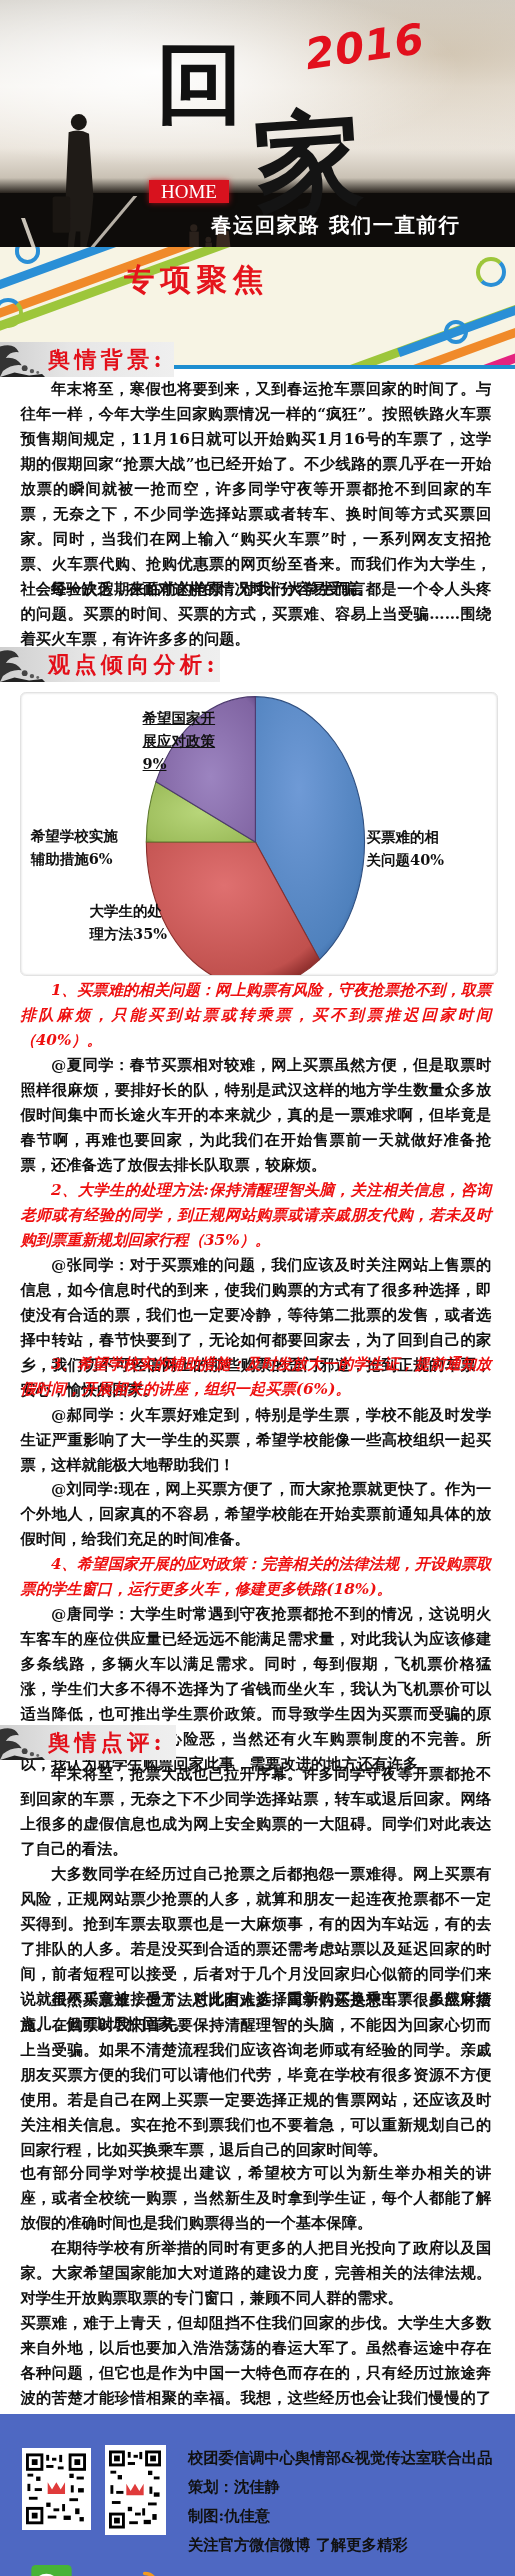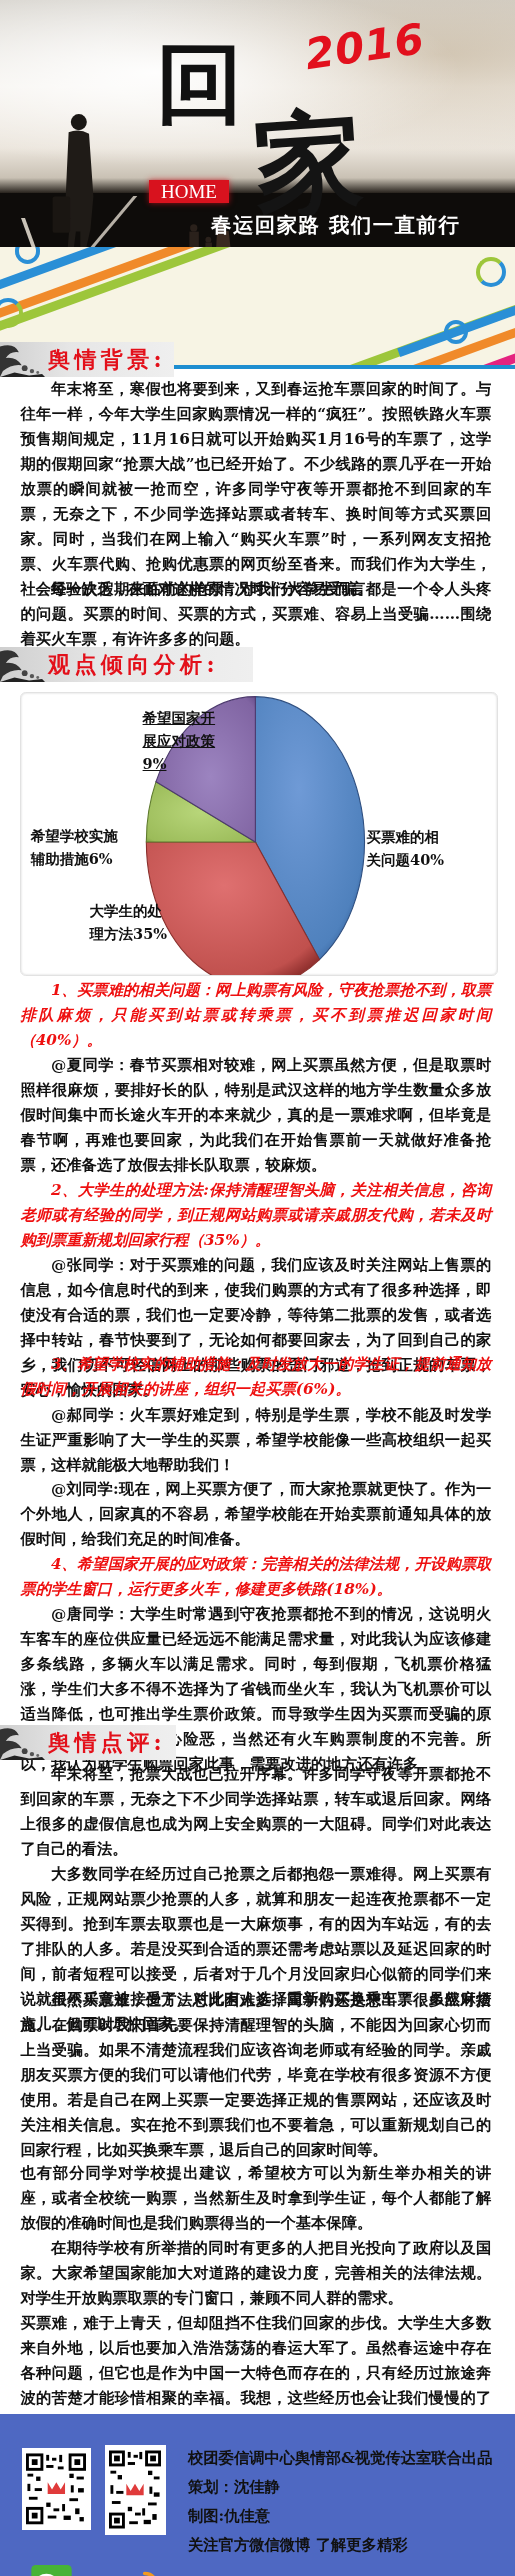--- a/index.html
+++ b/index.html
@@ -99,37 +99,38 @@
   <div class="band" style="left:-58px; top:40px; background:#9dc63b;"></div>
   <div class="band" style="left:-73px; top:3.6px; background:#2a8fd6;"></div>
   <div class="band" style="left:305px; top:87px; background:#9dc63b; width:262px;"></div>
   <div class="band" style="left:327px; top:102px; background:#f08a2a; width:262px;"></div>
   <div class="band" style="left:393px; top:69px; background:#2a8fd6; width:189px;"></div>
   <div class="band" style="left:451px; top:109px; background:#e4237f; width:116px;"></div>
   <div class="swirl" style="left:-7.3px; top:51px; width:22px; height:22px; border-color:#2a8fd6 #9dc63b #9dc63b #2a8fd6;"></div>
   <div class="swirl" style="left:14.5px; top:-8.7px; width:17.4px; height:17.4px; border-color:#2a8fd6;"></div>
   <div class="swirl" style="left:476px; top:10.2px; width:22px; height:22px; border-color:#9dc63b #2a8fd6 #2a8fd6 #9dc63b;"></div>
   <div class="swirl" style="left:444px; top:73px; width:16px; height:16px; border-color:#2a8fd6;"></div>
+  <div class="abs t1">专项聚焦</div>
   <div class="abs bottom-line"></div>
 </div>
 
 <div class="sec-head" style="top:342px; width:174px;">
   <svg class="orn" viewBox="0 0 62 48">
     <path d="M0 6 Q20 0 26 14 Q14 12 8 22 Q22 20 30 32 Q16 30 4 40 L0 48 Z" fill="#333"></path>
     <circle cx="34" cy="36" r="4" fill="#444"></circle>
       <circle cx="44" cy="40" r="3" fill="#555"></circle>
       <circle cx="52" cy="42" r="2" fill="#666"></circle>
     <path d="M0 48 L62 48 L58 44 L40 46 L20 42 Z" fill="#222"></path>
   </svg>
   <div class="label">舆情背景:</div>
 </div>
 <p class="para indent" style="top:377px;">年末将至，寒假也将要到来，又到春运抢车票回家的时间了。与往年一样，今年大学生回家购票情况一样的“疯狂”。按照铁路火车票预售期间规定，11月16日就可以开始购买1月16号的车票了，这学期的假期回家“抢票大战”也已经开始了。不少线路的票几乎在一开始放票的瞬间就被一抢而空，许多同学守夜等开票都抢不到回家的车票，无奈之下，不少同学选择站票或者转车、换时间等方式买票回家。同时，当我们在网上输入“购买火车票”时，一系列网友支招抢票、火车票代购、抢购优惠票的网页纷至沓来。而我们作为大学生，社会经验缺乏，在面对这样的情况时十分容易受骗。</p>
 <p class="para indent" style="top:577px;">每一次假期来临前的抢票，对我们大学生而言都是一个令人头疼的问题。买票的时间、买票的方式，买票难、容易上当受骗……围绕着买火车票，有许许多多的问题。</p>
 
-<div class="sec-head" style="top:647px; width:220px;padding-left:33px;">
+<div class="sec-head" style="top:647px; width:220px;">
   <svg class="orn" viewBox="0 0 62 48">
     <path d="M0 6 Q20 0 26 14 Q14 12 8 22 Q22 20 30 32 Q16 30 4 40 L0 48 Z" fill="#333"></path>
     <circle cx="34" cy="36" r="4" fill="#444"></circle>
       <circle cx="44" cy="40" r="3" fill="#555"></circle>
       <circle cx="52" cy="42" r="2" fill="#666"></circle>
     <path d="M0 48 L62 48 L58 44 L40 46 L20 42 Z" fill="#222"></path>
   </svg>
   <div class="label">观点倾向分析:</div>
 </div>
 

